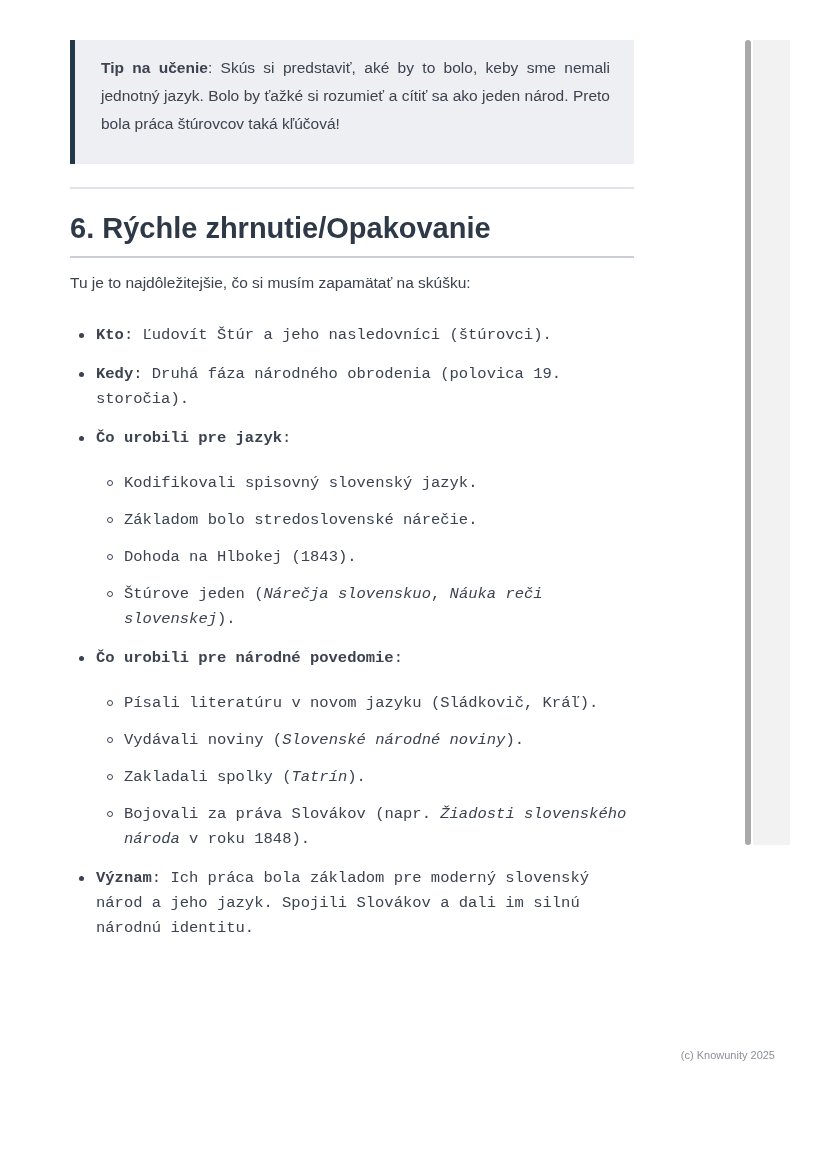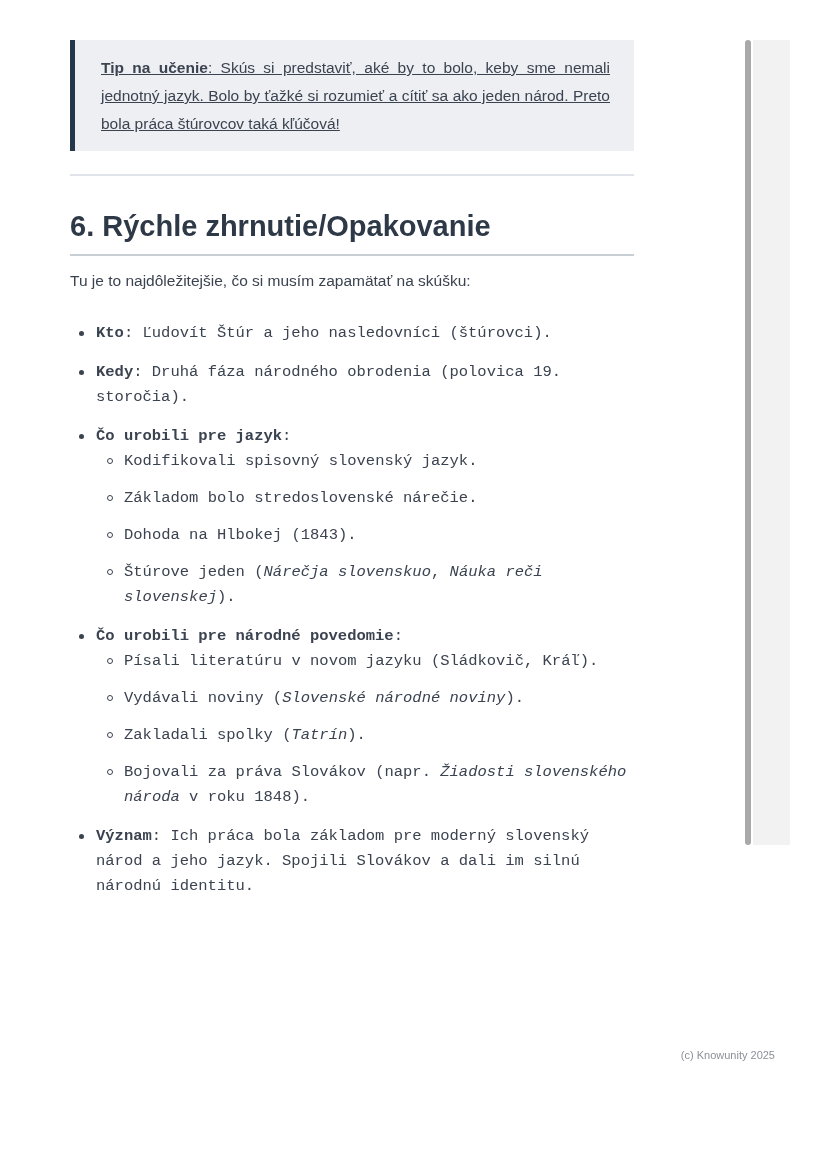--- a/index.html
+++ b/index.html
@@ -18,40 +18,39 @@
   .content {
     position: absolute;
     left: 70px;
     top: 40px;
     width: 564px;
   }
   
   .callout {
     background: #edeff2;
     border-left: 5px solid #24384a;
-    padding: 14px 24px 13px 26px;
+    padding: 14px 24px 26px 26px;
     box-sizing: border-box;
-    text-decoration: underline;
   }
   .callout-text {
     margin: 0;
     font-size: 15.5px;
     line-height: 28px;
     text-align: justify;
   }
   .callout-text strong { font-weight: 700; }
   
   .divider {
     border: none;
     border-top: 2px solid #e0e3e7;
     margin: 23px 0 0 0;
   }
   
   h1.section-heading {
-    margin: 32px 0 0 0;
+    margin: 21px 0 0 0;
     font-size: 29px;
     line-height: 36px;
     font-weight: 700;
     color: #2e3947;
     padding-bottom: 10px;
     border-bottom: 2px solid #c9ced4;
   }
   
   .intro {
     margin: 12px 0 0 0;
@@ -76,21 +75,21 @@
     position: absolute;
     left: -17px;
     top: 10px;
     width: 5px;
     height: 5px;
     border-radius: 50%;
     background: #3b4350;
   }
   .sub-list {
     list-style: none;
-    margin: 0 0 2px 0;
+    margin: 20px 0 2px 0;
     padding: 0 0 0 28px;
   }
   .sub-item {
     position: relative;
     margin-bottom: 12px;
   }
   .sub-item::before {
     content: "";
     position: absolute;
     left: -17px;

